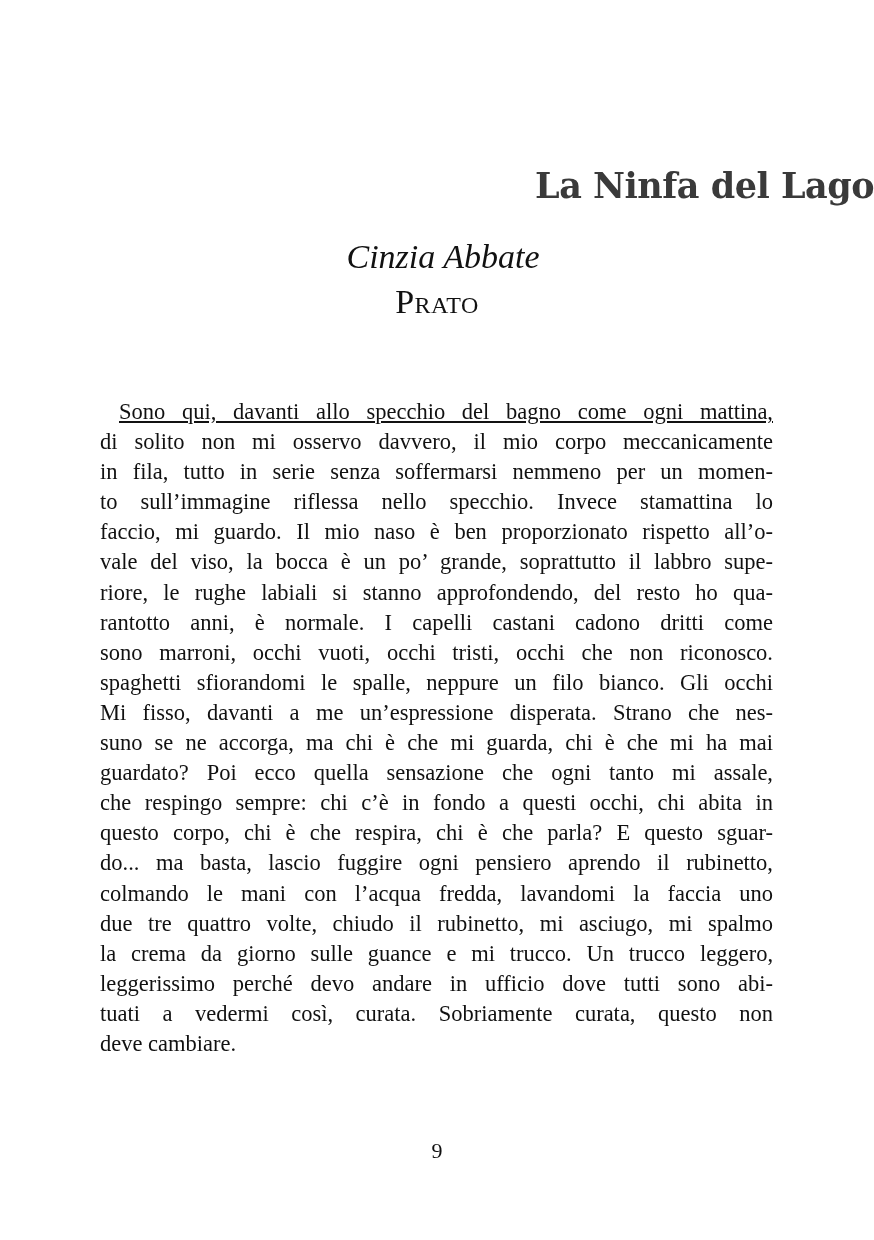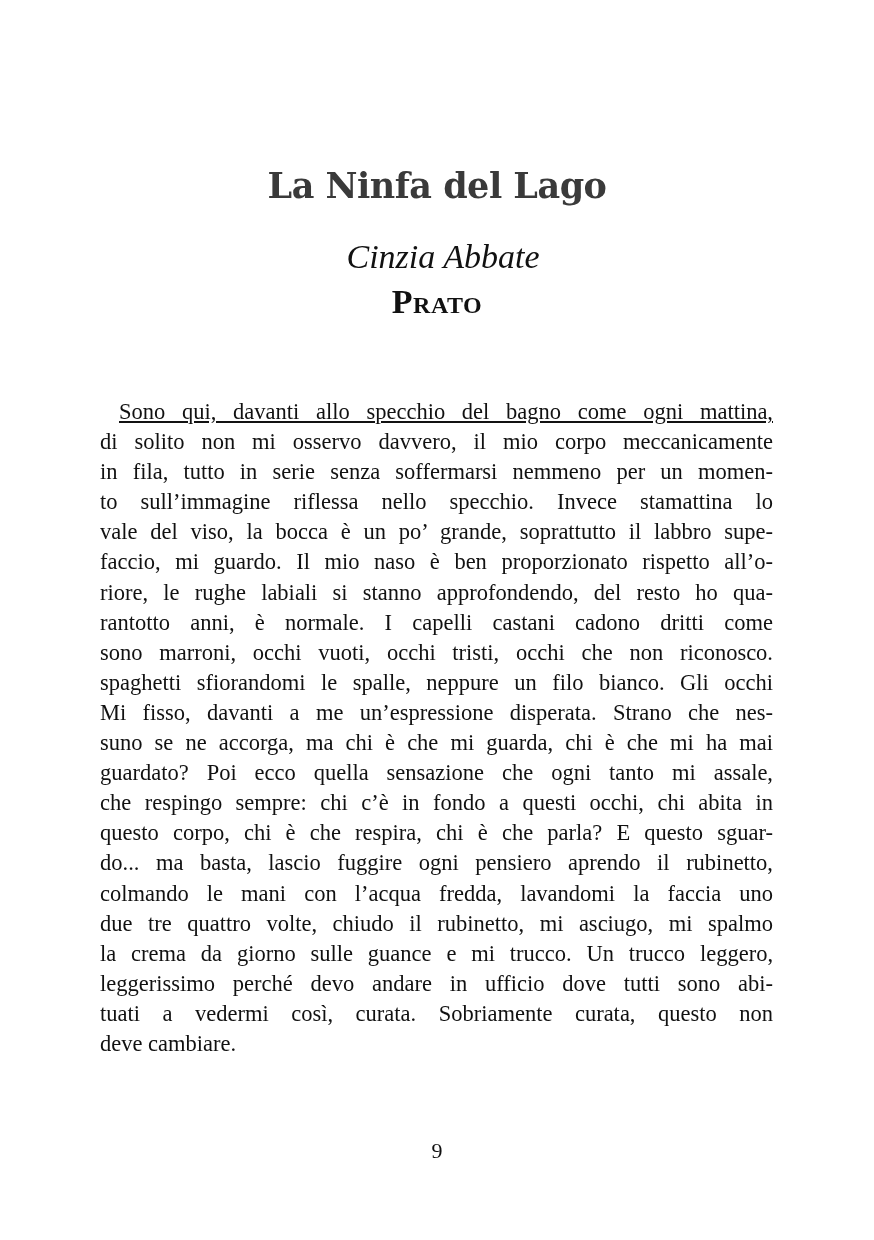--- a/index.html
+++ b/index.html
@@ -18,21 +18,21 @@
     .page {
       position: absolute;
       left: 0; top: 0;
       width: 874px;
       height: 1240px;
     }
     .title {
       position: absolute;
       left: 0; right: 0;
       top: 168px;
-      text-align: center;
+      text-align: right;
       font-family: "DejaVu Serif", "Liberation Serif", serif;
       font-weight: bold;
       font-size: 35px;
       letter-spacing: -0.5px;
       color: #3a3a3a;
       line-height: 1;
       margin: 0;
     }
     .author {
       position: absolute;
@@ -48,21 +48,20 @@
     .city {
       position: absolute;
       left: 0; right: 0;
       top: 285px;
       text-align: center;
       font-size: 34px;
       line-height: 1;
       color: #111;
       font-variant: small-caps;
       letter-spacing: 0.5px;
-      font-weight: bold;
     }
     .body-text {
       position: absolute;
       left: 100px;
       width: 673px;
       top: 397px;
       font-size: 22.5px;
       line-height: 30.1px;
       color: #111;
     }
@@ -99,22 +98,22 @@
 <div class="page">
   <h1 class="title">La Ninfa del Lago</h1>
   <div class="author">Cinzia Abbate</div>
   <div class="city">Prato</div>
 
   <div class="body-text">
     <span class="line indent">Sono qui, davanti allo specchio del bagno come ogni mattina,</span>
     <span class="line">di solito non mi osservo davvero, il mio corpo meccanicamente</span>
     <span class="line">in fila, tutto in serie senza soffermarsi nemmeno per un momen-</span>
     <span class="line">to sull’immagine riflessa nello specchio. Invece stamattina lo</span>
+    <span class="line">faccio, mi guardo. Il mio naso è ben proporzionato rispetto all’o-</span>
     <span class="line">vale del viso, la bocca è un po’ grande, soprattutto il labbro supe-</span>
-    <span class="line">faccio, mi guardo. Il mio naso è ben proporzionato rispetto all’o-</span>
     <span class="line">riore, le rughe labiali si stanno approfondendo, del resto ho qua-</span>
     <span class="line">rantotto anni, è normale. I capelli castani cadono dritti come</span>
     <span class="line">sono marroni, occhi vuoti, occhi tristi, occhi che non riconosco.</span>
     <span class="line">spaghetti sfiorandomi le spalle, neppure un filo bianco. Gli occhi</span>
     <span class="line">Mi fisso, davanti a me un’espressione disperata. Strano che nes-</span>
     <span class="line">suno se ne accorga, ma chi è che mi guarda, chi è che mi ha mai</span>
     <span class="line">guardato? Poi ecco quella sensazione che ogni tanto mi assale,</span>
     <span class="line">che respingo sempre: chi c’è in fondo a questi occhi, chi abita in</span>
     <span class="line">questo corpo, chi è che respira, chi è che parla? E questo sguar-</span>
     <span class="line">do... ma basta, lascio fuggire ogni pensiero aprendo il rubinetto,</span>

